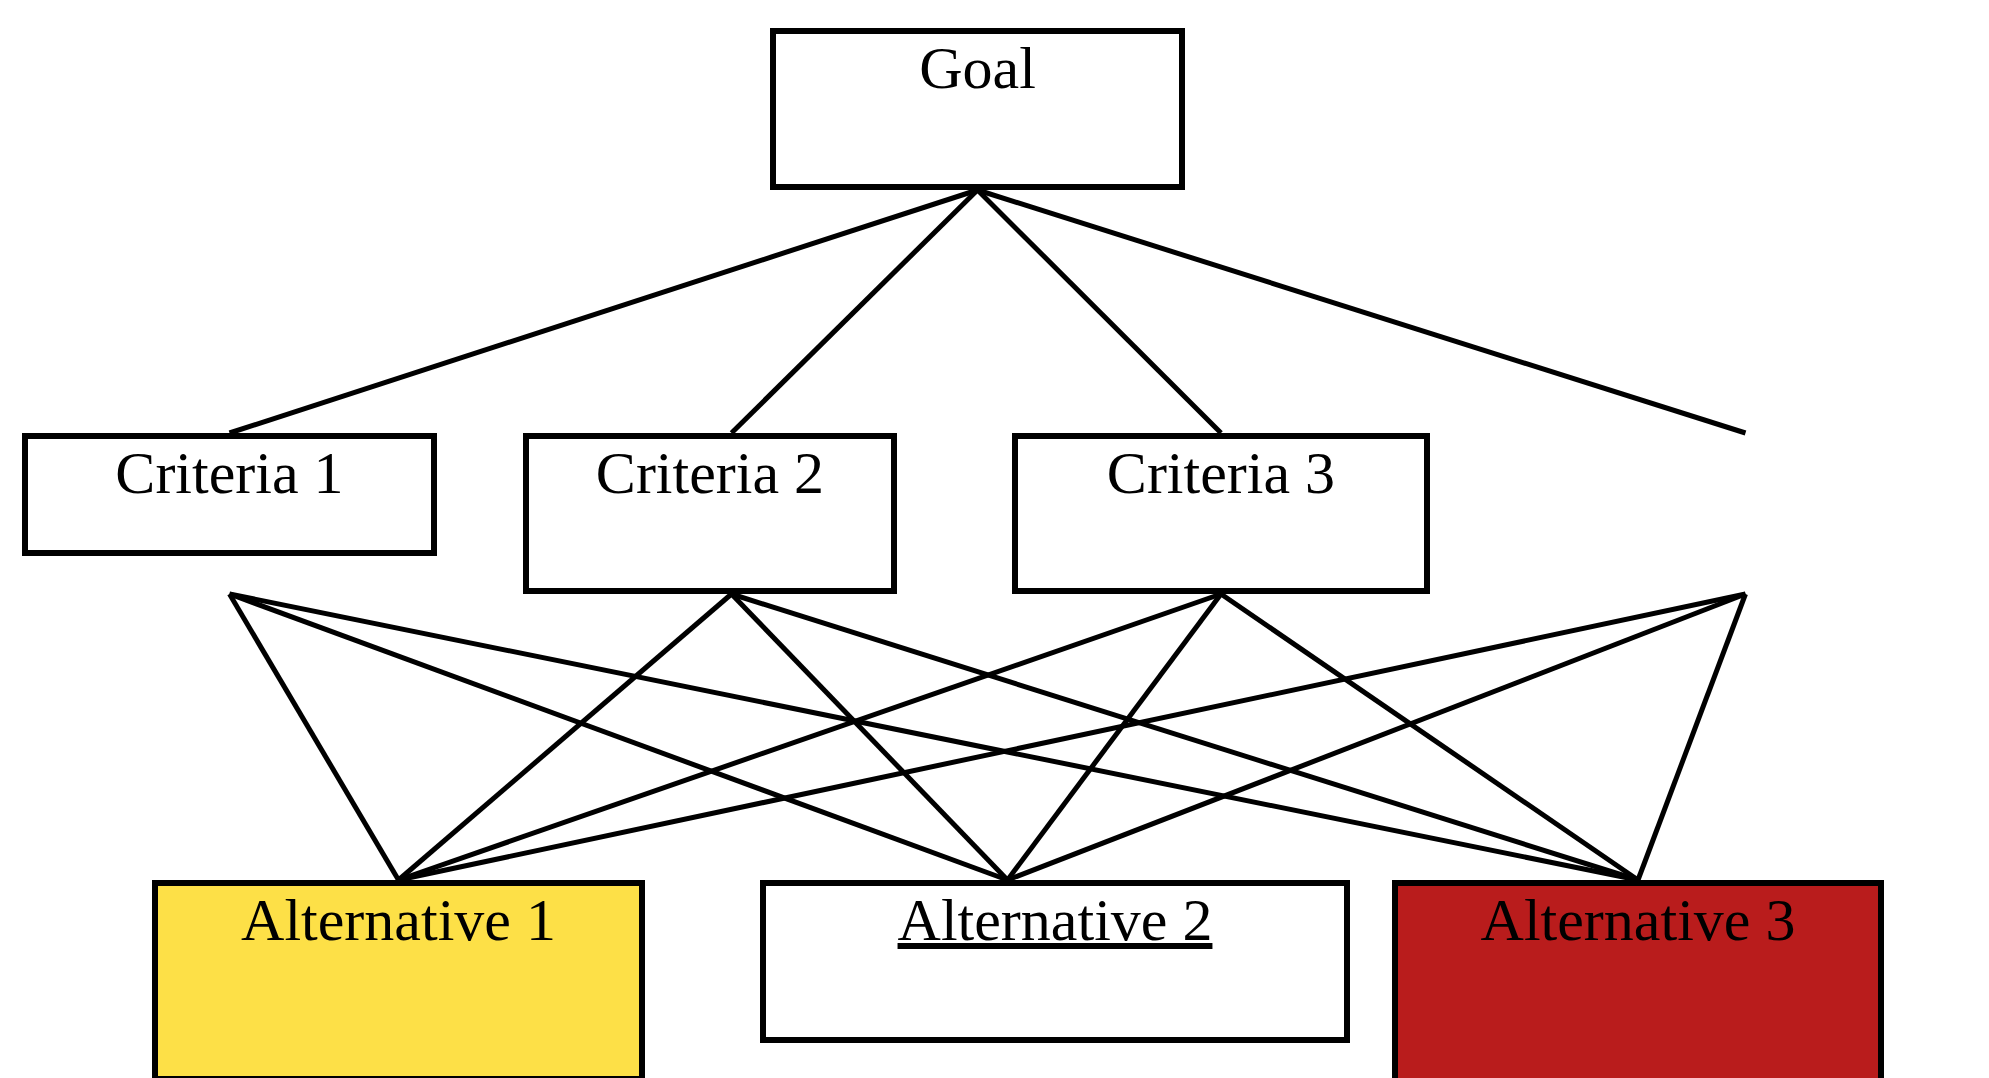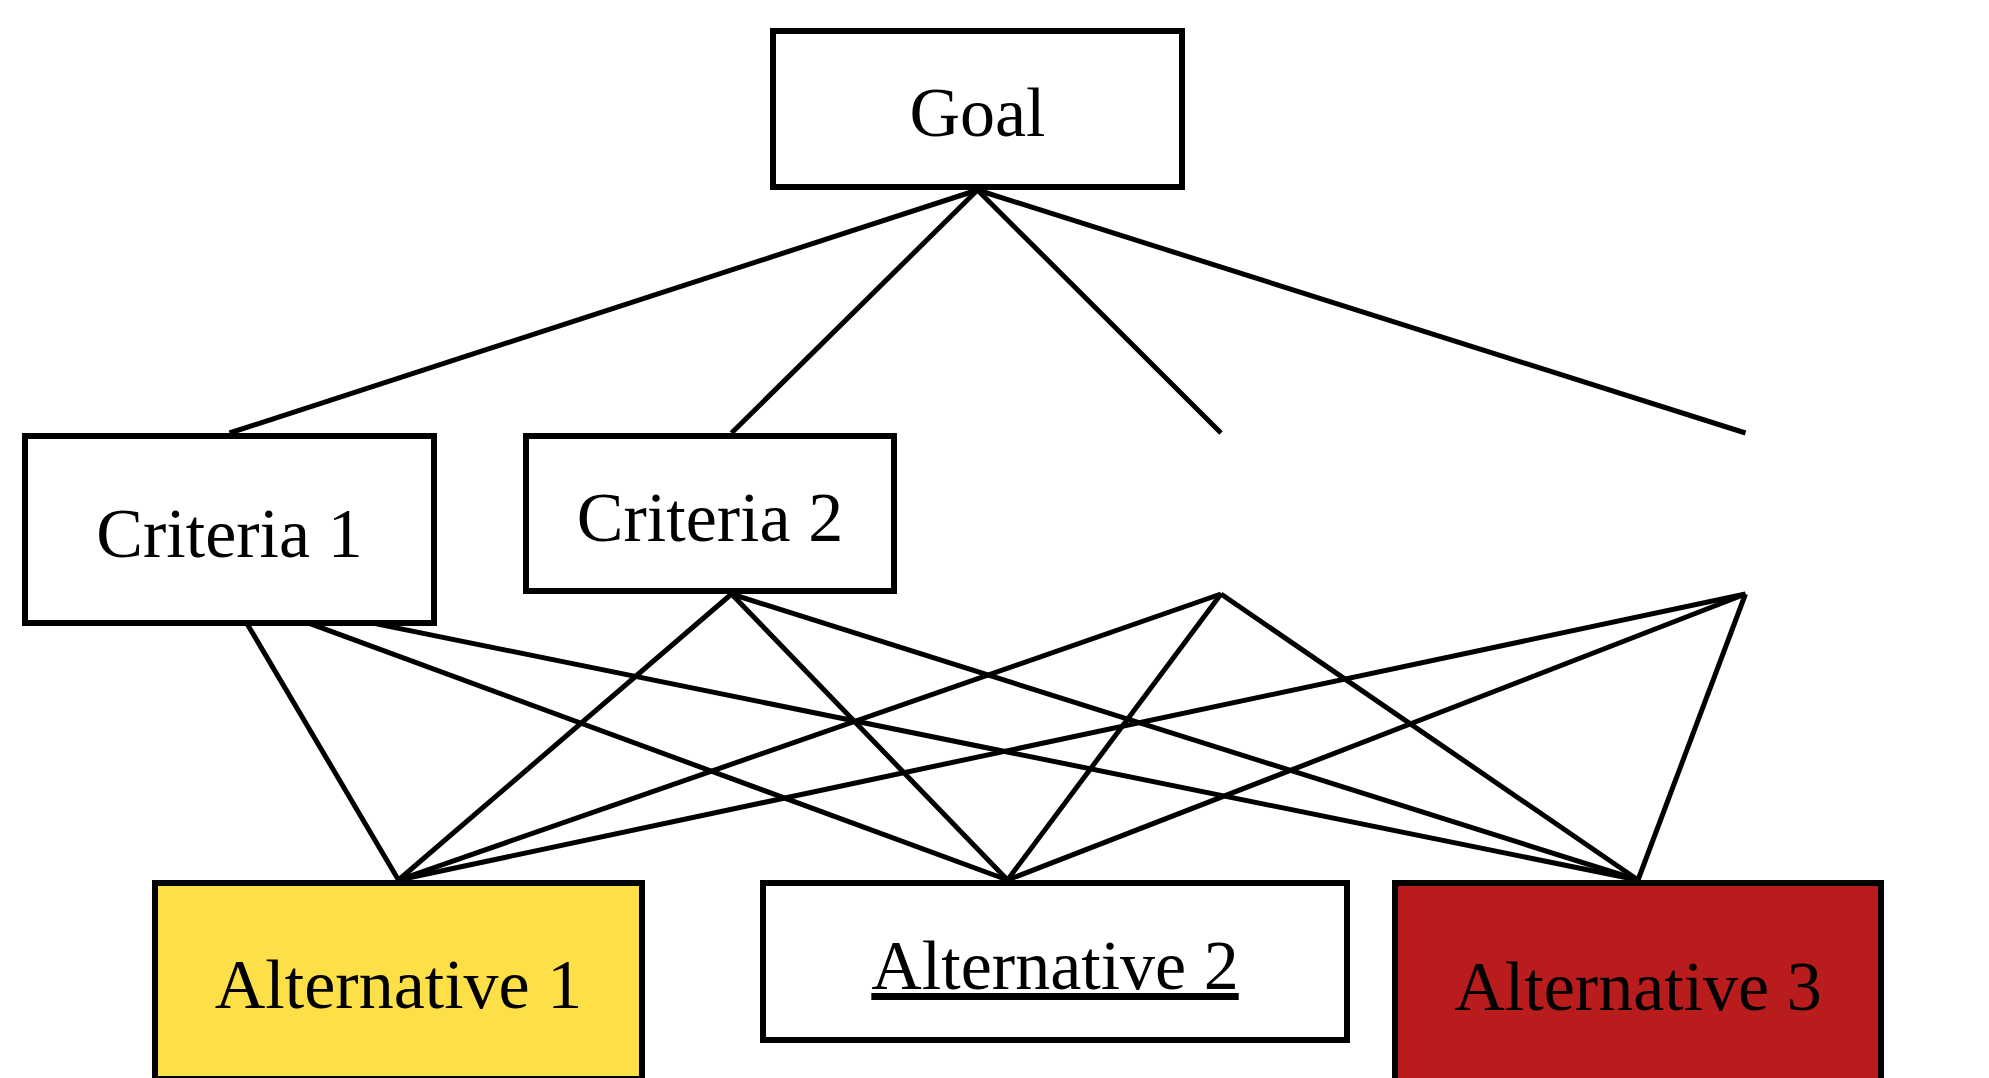--- a/index.html
+++ b/index.html
@@ -22,24 +22,23 @@
     width: 1989px;
     height: 1078px;
     display: block;
   }
   .node {
     position: absolute;
     box-sizing: border-box;
     background: #ffffff;
     border: 6px solid #000000;
     display: flex;
-    align-items: center;
     justify-content: center;
     color: #000000;
-    font-size: 70px;
+    font-size: 60px;
     line-height: 1;
     white-space: nowrap;
   }
   .node .label {
     transform: translateY(4px);
   }
 </style>
 </head>
 <body>
 
@@ -59,25 +58,28 @@
       <line x1="1221" y1="594" x2="1007.5" y2="880" stroke="#000000" stroke-width="5"></line>
       <line x1="1221" y1="594" x2="1638" y2="880" stroke="#000000" stroke-width="5"></line>
       <line x1="1745.5" y1="594" x2="398.5" y2="880" stroke="#000000" stroke-width="5"></line>
       <line x1="1745.5" y1="594" x2="1007.5" y2="880" stroke="#000000" stroke-width="5"></line>
       <line x1="1745.5" y1="594" x2="1638" y2="880" stroke="#000000" stroke-width="5"></line>
     </svg>
 
   <div class="node" style="left: 770px; top: 28px; width: 415px; height: 162px; border-width: 6px; background: rgb(255, 255, 255); border-color: rgb(0, 0, 0);">
     <span class="label">Goal</span>
   </div>
-  <div class="node" style="left: 22px; top: 433px; width: 415px; height: 193px; border-width: 6px; background: rgb(255, 255, 255); border-color: rgb(0, 0, 0);">
+  <div class="node" style="left: 22px; top: 433px; width: 415px; height: 123px; border-width: 6px; background: rgb(255, 255, 255); border-color: rgb(0, 0, 0);">
     <span class="label">Criteria 1</span>
   </div>
   <div class="node" style="left: 523px; top: 433px; width: 374px; height: 161px; border-width: 6px; background: rgb(255, 255, 255); border-color: rgb(0, 0, 0);">
     <span class="label">Criteria 2</span>
+  </div>
+  <div class="node" style="left: 1012px; top: 433px; width: 418px; height: 161px; border-width: 6px; background: rgb(255, 255, 255); border-color: rgb(0, 0, 0);">
+    <span class="label">Criteria 3</span>
   </div>
   <div class="node" style="left: 152px; top: 880px; width: 493px; height: 202px; border-width: 6px; background: #fde047; border-color: rgb(0, 0, 0);">
     <span class="label">Alternative 1</span>
   </div>
   <div class="node" style="left: 760px; top: 880px; width: 590px; height: 163px; border-width: 6px; background: rgb(255, 255, 255); border-color: rgb(0, 0, 0); text-decoration: underline;">
     <span class="label">Alternative 2</span>
   </div>
   <div class="node" style="left: 1392px; top: 880px; width: 492px; height: 205px; border-width: 6px; background: #b91c1c; border-color: rgb(0, 0, 0);">
     <span class="label">Alternative 3</span>
   </div>

